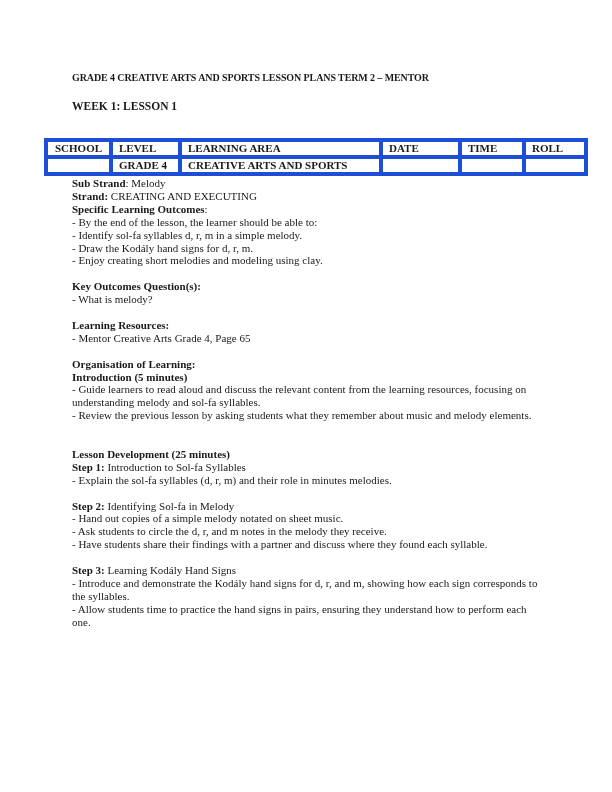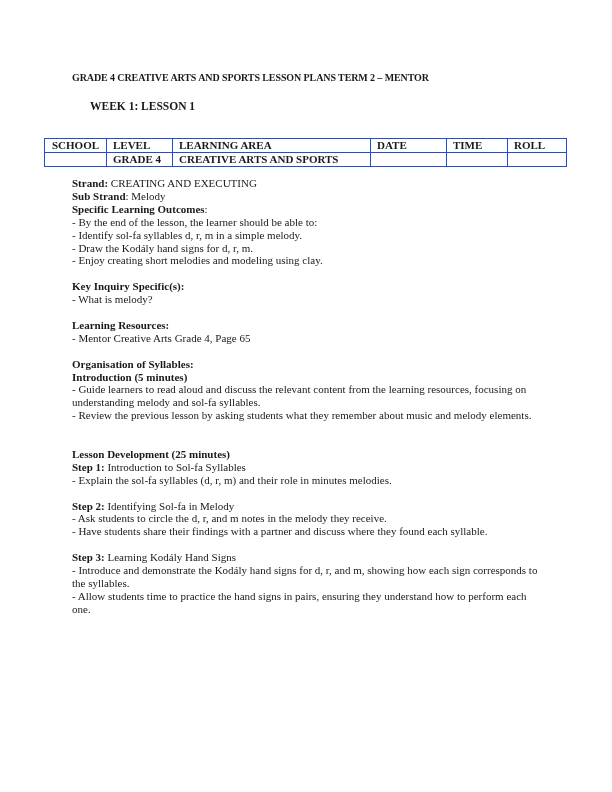--- a/index.html
+++ b/index.html
@@ -1,21 +1,21 @@
 <!DOCTYPE html>
 <html><head>
 <meta charset="utf-8">
 <style>
   html, body { margin: 0; padding: 0; background: #ffffff; }
   body { width: 612px; height: 792px; position: relative; overflow: hidden;
          font-family: "Liberation Serif", serif; color: #1a1a1a; }
   .title { position: absolute; left: 72px; top: 72px; font-size: 10px; font-weight: bold; letter-spacing: -0.1px; }
-  .week { position: absolute; left: 72px; top: 100px; font-size: 11.5px; font-weight: bold; margin-left: 18px; }
+  .week { position: absolute; left: 72px; top: 100px; font-size: 11.5px; font-weight: bold; }
   table.info { position: absolute; left: 44px; top: 138px; border-collapse: collapse; font-size: 11px; }
-  table.info td { border: 1px solid #1d4ed8; padding: 0 0 0 6px; height: 13px; line-height: 13px; font-weight: bold; vertical-align: middle; }
+  table.info td { border: 4px solid #1d4ed8; padding: 0 0 0 6px; height: 13px; line-height: 13px; font-weight: bold; vertical-align: middle; }
   table.info td.c-school { width: 61px; text-align: center; padding: 0; }
   table.info td.c-level { width: 59px; }
   table.info td.c-area { width: 191px; }
   table.info td.c-date { width: 69px; }
   table.info td.c-time { width: 54px; }
   table.info td.c-roll { width: 52px; }
   .content { position: absolute; left: 72px; top: 177px; width: 470px; font-size: 11px; line-height: 12.9px; }
   .content p { margin: 0; }
   .b { font-weight: bold; }
   .gap { height: 12.9px; }
@@ -42,43 +42,44 @@
     <td class="c-level">GRADE 4</td>
     <td class="c-area">CREATIVE ARTS AND SPORTS</td>
     <td class="c-date"></td>
     <td class="c-time"></td>
     <td class="c-roll"></td>
   </tr>
 </tbody>
   </table>
 
 <div class="content">
+  <p><span class="b">Sub Strand</span><span>: Melody</span></p>
   <p><span class="b">Strand:</span><span> CREATING AND EXECUTING</span></p>
-  <p><span class="b">Sub Strand</span><span>: Melody</span></p>
   <p><span class="b">Specific Learning Outcomes</span><span>:</span></p>
   <p>- By the end of the lesson, the learner should be able to:</p>
   <p>- Identify sol-fa syllables d, r, m in a simple melody.</p>
   <p>- Draw the Kodály hand signs for d, r, m.</p>
   <p>- Enjoy creating short melodies and modeling using clay.</p>
   <div class="gap"></div>
-  <p class="b">Key Inquiry Specific(s):</p>
+  <p class="b">Key Outcomes Question(s):</p>
   <p>- What is melody?</p>
   <div class="gap"></div>
   <p class="b">Learning Resources:</p>
   <p>- Mentor Creative Arts Grade 4, Page 65</p>
   <div class="gap"></div>
-  <p class="b">Organisation of Syllables:</p>
+  <p class="b">Organisation of Learning:</p>
   <p class="b">Introduction (5 minutes)</p>
   <p>- Guide learners to read aloud and discuss the relevant content from the learning resources, focusing on understanding melody and sol-fa syllables.</p>
   <p>- Review the previous lesson by asking students what they remember about music and melody elements.</p>
   <div class="gap2"></div>
   <p class="b">Lesson Development (25 minutes)</p>
   <p><span class="b">Step 1:</span><span> Introduction to Sol-fa Syllables</span></p>
   <p>- Explain the sol-fa syllables (d, r, m) and their role in minutes melodies.</p>
   <div class="gap"></div>
   <p><span class="b">Step 2:</span><span> Identifying Sol-fa in Melody</span></p>
+  <p>- Hand out copies of a simple melody notated on sheet music.</p>
   <p>- Ask students to circle the d, r, and m notes in the melody they receive.</p>
   <p style="white-space:nowrap">- Have students share their findings with a partner and discuss where they found each syllable.</p>
   <div class="gap"></div>
   <p><span class="b">Step 3:</span><span> Learning Kodály Hand Signs</span></p>
   <p>- Introduce and demonstrate the Kodály hand signs for d, r, and m, showing how each sign corresponds to the syllables.</p>
   <p>- Allow students time to practice the hand signs in pairs, ensuring they understand how to perform each one.</p>
 </div>
 
 </body></html>

